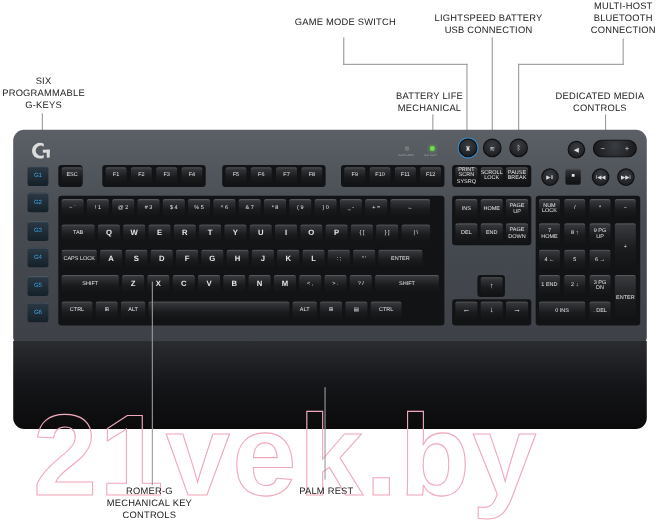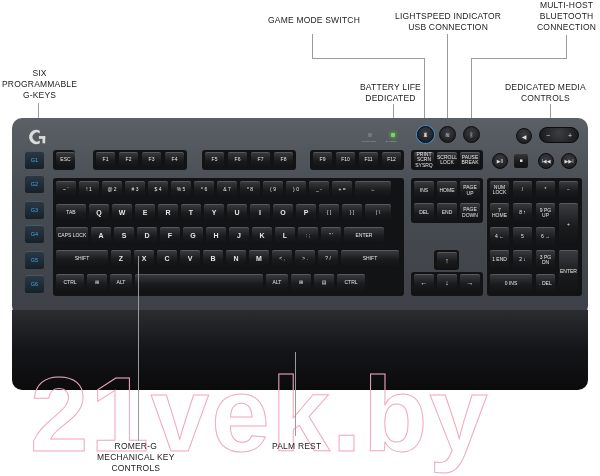--- a/index.html
+++ b/index.html
@@ -33,33 +33,33 @@
 <div class="callout" style="left:2px;top:68px;white-space:pre;">SIX
 PROGRAMMABLE
 G-KEYS</div>
 <div class="line" style="left:38px;top:103px;width:1px;height:50px;"></div>
 
 <div class="callout" style="left:268px;top:15px;">GAME MODE SWITCH</div>
 <div class="line" style="left:312px;top:34px;width:1px;height:25px;"></div>
 <div class="line" style="left:312px;top:58px;width:113px;height:1px;"></div>
 <div class="line" style="left:424px;top:58px;width:1px;height:70px;"></div>
 
-<div class="callout" style="left:395px;top:11px;white-space:pre;">LIGHTSPEED INDICATOR
+<div class="callout" style="left:395px;top:11px;white-space:pre;">LIGHTSPEED BATTERY
 USB CONNECTION</div>
 <div class="line" style="left:447px;top:34px;width:1px;height:94px;"></div>
 
 <div class="callout" style="left:537px;top:0px;white-space:pre;">MULTI-HOST
 BLUETOOTH
 CONNECTION</div>
 <div class="line" style="left:566px;top:35px;width:1px;height:24px;"></div>
 <div class="line" style="left:471px;top:58px;width:96px;height:1px;"></div>
 <div class="line" style="left:471px;top:58px;width:1px;height:70px;"></div>
 
 <div class="callout" style="left:360px;top:82px;white-space:pre;">BATTERY LIFE
-DEDICATED</div>
+MECHANICAL</div>
 <div class="line" style="left:393px;top:104px;width:1px;height:26px;"></div>
 
 <div class="callout" style="left:505px;top:82px;white-space:pre;">DEDICATED MEDIA
 CONTROLS</div>
 <div class="line" style="left:550px;top:104px;width:1px;height:16px;"></div>
 
 <div class="kb"></div>
 <div class="palm"></div>
 
 <svg class="logo" viewBox="0 0 20 20">

